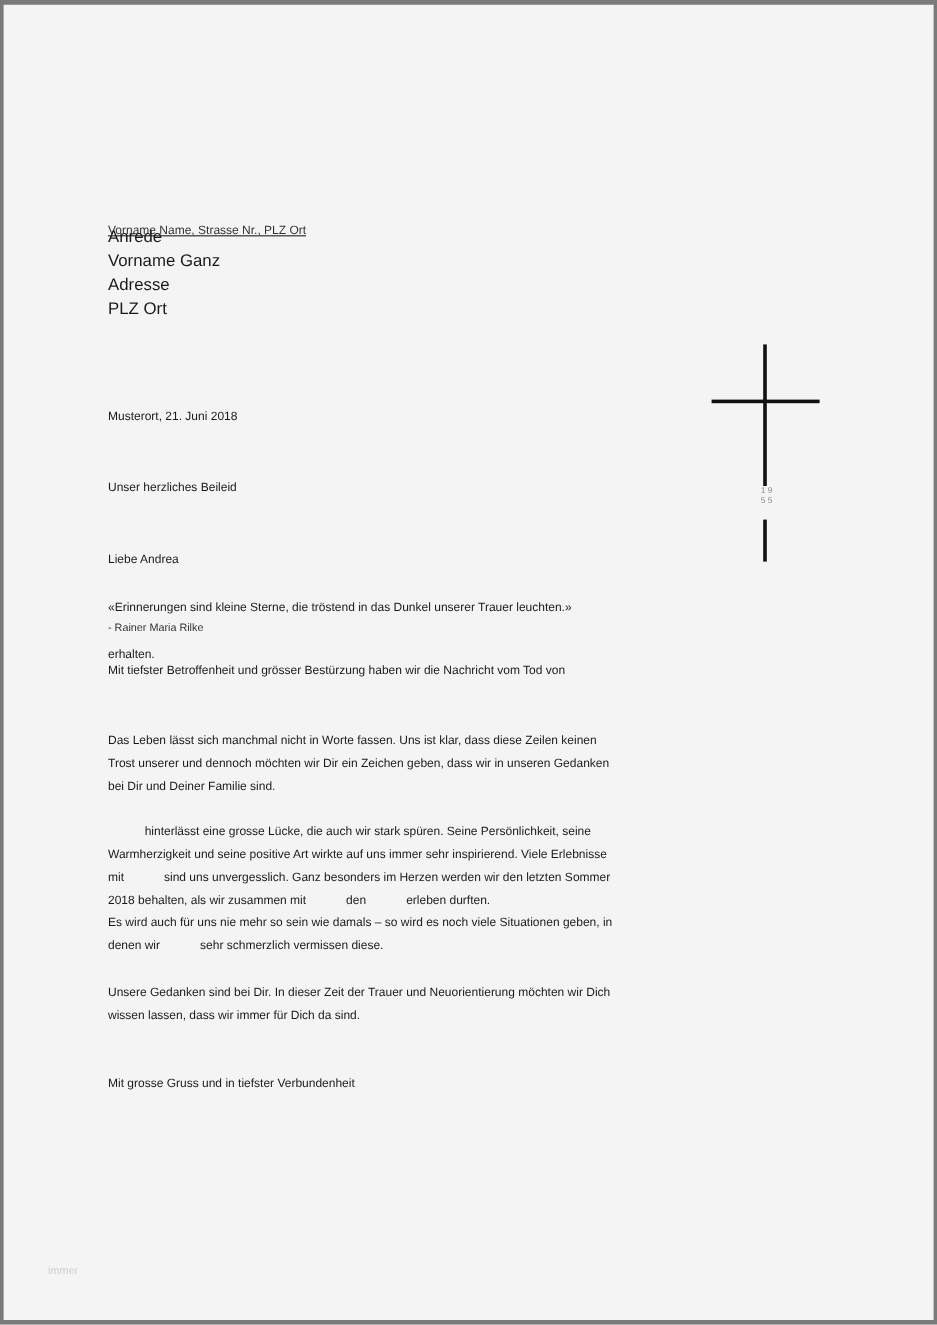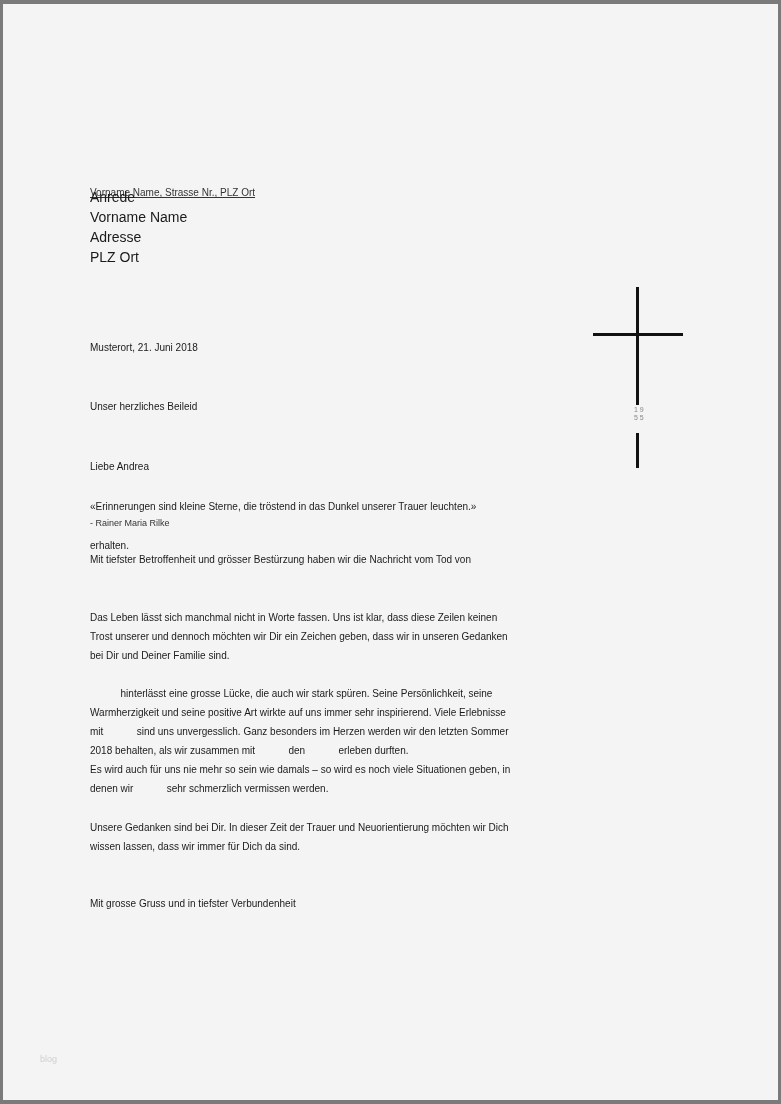--- a/index.html
+++ b/index.html
@@ -30,21 +30,21 @@
     .watermark { position: absolute; left: 40px; top: 1054px; font-size: 9px; color: #cfcfcf; }
   </style>
 </head>
 <body>
 
 <div class="frame"></div>
 
 <div class="abs sender">Vorname Name, Strasse Nr., PLZ Ort</div>
 
 <div class="abs addr" style="top:187px">Anrede</div>
-<div class="abs addr" style="top:207px">Vorname Name</div>
+<div class="abs addr" style="top:207px">Vorname Ganz</div>
 <div class="abs addr" style="top:227px">Adresse</div>
 <div class="abs addr" style="top:247px">PLZ Ort</div>
 
 <div class="abs p" style="top:338px">Musterort, 21. Juni 2018</div>
 <div class="abs p bold" style="top:397px">Unser herzliches Beileid</div>
 <div class="abs p" style="top:457px">Liebe Andrea</div>
 
 <div class="abs p" style="top:497px">«Erinnerungen sind kleine Sterne, die tröstend in das Dunkel unserer Trauer leuchten.»</div>
 <div class="abs cite" style="top:518px">- Rainer Maria Rilke</div>
 
@@ -53,28 +53,28 @@
 
 <div class="abs p" style="top:608px">Das Leben lässt sich manchmal nicht in Worte fassen. Uns ist klar, dass diese Zeilen keinen</div>
 <div class="abs p" style="top:627px">Trost unserer und dennoch möchten wir Dir ein Zeichen geben, dass wir in unseren Gedanken</div>
 <div class="abs p" style="top:646px">bei Dir und Deiner Familie sind.</div>
 
 <div class="abs p" style="top:684px">           hinterlässt eine grosse Lücke, die auch wir stark spüren. Seine Persönlichkeit, seine</div>
 <div class="abs p" style="top:703px">Warmherzigkeit und seine positive Art wirkte auf uns immer sehr inspirierend. Viele Erlebnisse</div>
 <div class="abs p" style="top:722px">mit            sind uns unvergesslich. Ganz besonders im Herzen werden wir den letzten Sommer</div>
 <div class="abs p" style="top:741px">2018 behalten, als wir zusammen mit            den            erleben durften.</div>
 <div class="abs p" style="top:760px">Es wird auch für uns nie mehr so sein wie damals – so wird es noch viele Situationen geben, in</div>
-<div class="abs p" style="top:779px">denen wir            sehr schmerzlich vermissen werden.</div>
+<div class="abs p" style="top:779px">denen wir            sehr schmerzlich vermissen diese.</div>
 
 <div class="abs p" style="top:818px">Unsere Gedanken sind bei Dir. In dieser Zeit der Trauer und Neuorientierung möchten wir Dich</div>
 <div class="abs p" style="top:837px">wissen lassen, dass wir immer für Dich da sind.</div>
 
 <div class="abs p" style="top:894px">Mit grosse Gruss und in tiefster Verbundenheit</div>
 
 <div>
   <div class="cross-v"></div>
   <div class="cross-h"></div>
   <div class="cross-gap"></div>
   <div class="cross-mark" style="white-space:pre">1 9
 5 5</div>
 </div>
 
-<div class="watermark">blog</div>
+<div class="watermark">immer</div>
 
 </body></html>

